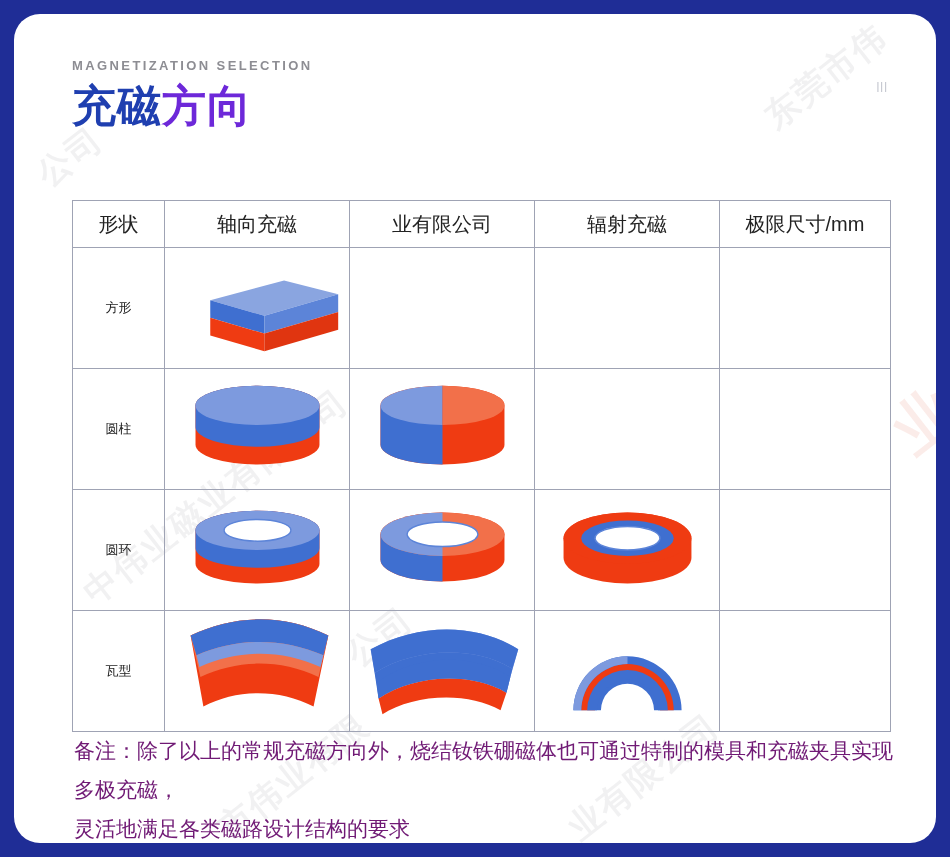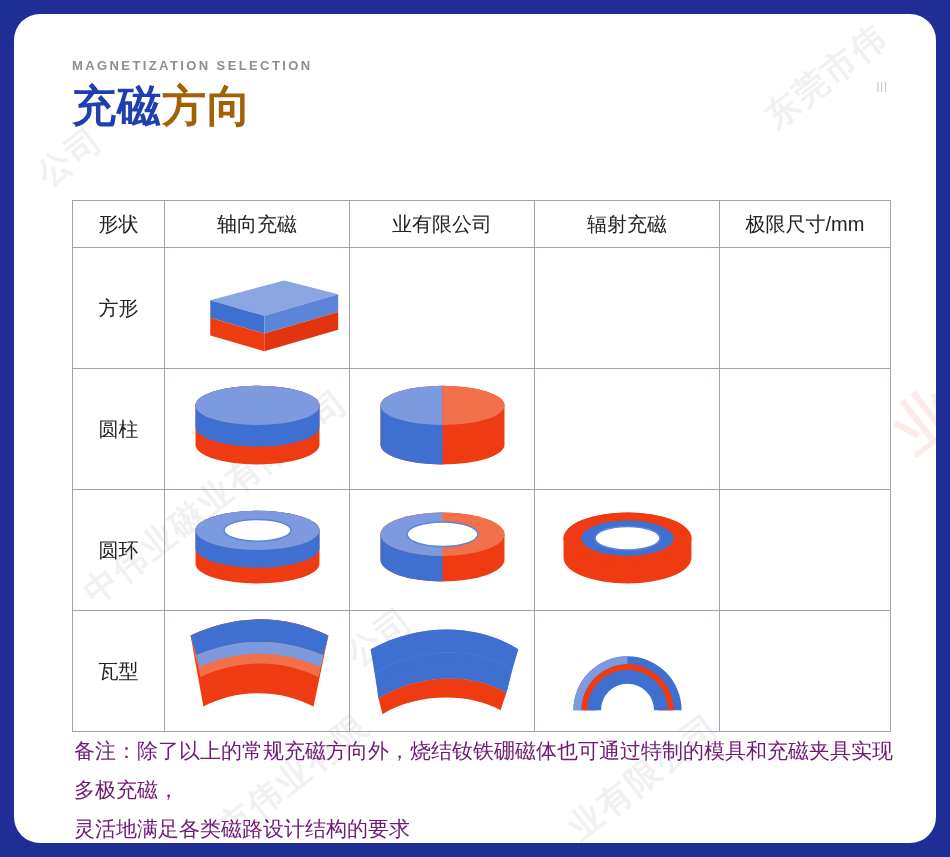--- a/index.html
+++ b/index.html
@@ -54,21 +54,21 @@
     text-align: center;
   }
   .title {
     margin-top: 10px;
     font-size: 44px;
     font-weight: bold;
     line-height: 1.05;
     letter-spacing: 1px;
   }
   .title .t1 { color: #1f3fb0; margin-top: 43px; }
-  .title .t2 { color: #a16207; }
+  .title .t2 { color: #6d28d9; }
 
   .corner-mark {
     position: absolute;
     right: 48px;
     top: 66px;
     color: #b9bcc6;
     font-size: 11px;
     letter-spacing: 1px;
   }
 
@@ -77,21 +77,21 @@
     left: 58px;
     top: 186px;
     width: 818px;
     border-collapse: collapse;
     table-layout: fixed;
   }
   table.mtable td, table.mtable th {
     border: 1px solid #9fa3b4;
     text-align: center;
     vertical-align: middle;
-    font-size: 20px;
+    font-size: 13px;
     color: #222;
     font-weight: normal;
   }
   table.mtable thead th {
     height: 44px;
     font-size: 20px;
   }
   table.mtable tbody td {
     height: 118px;
   }

